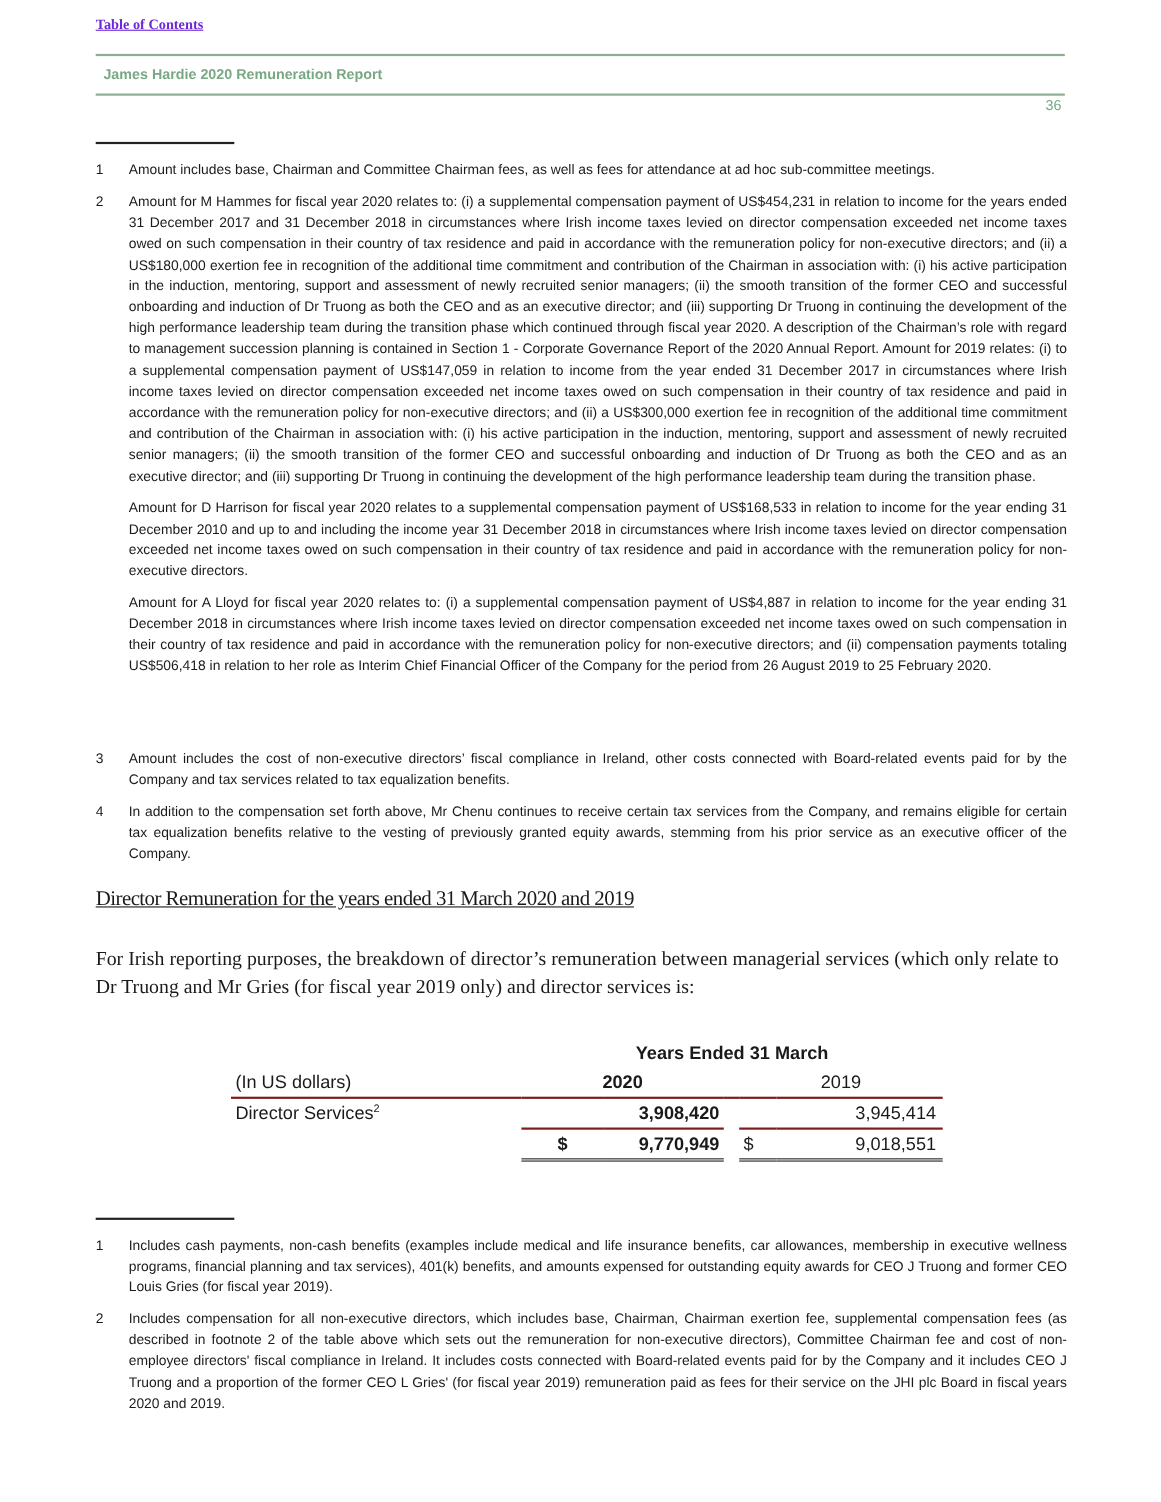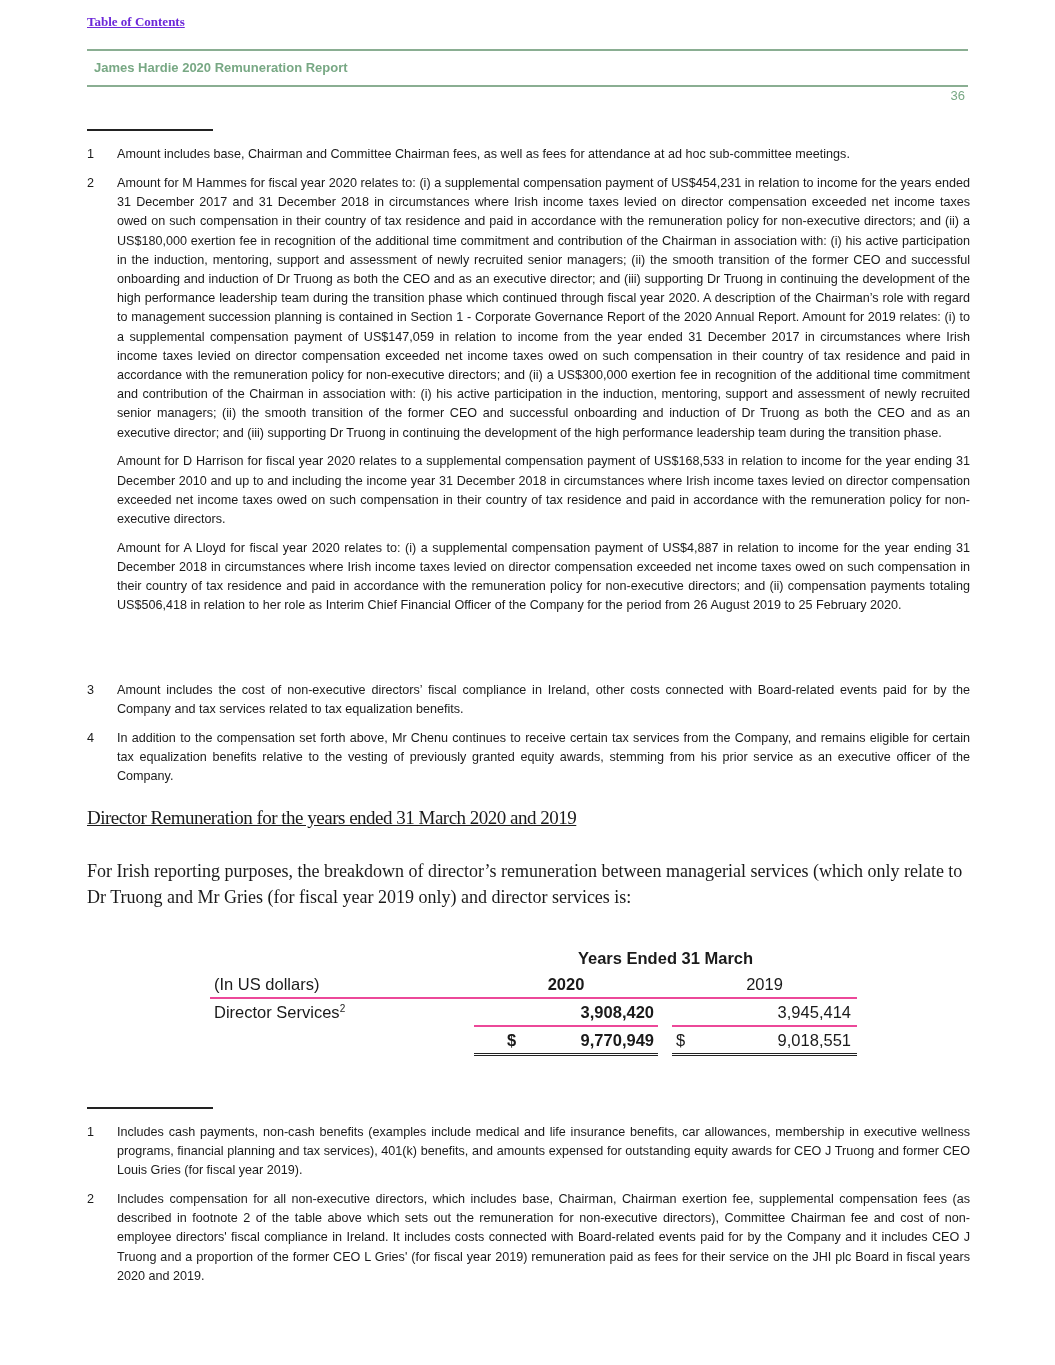--- a/index.html
+++ b/index.html
@@ -22,21 +22,21 @@
   table.rem td { padding: 0; height: 26px; vertical-align: middle; margin-top: 36px; }
   .c-label { width: 260px; padding-left: 4px !important; }
   .c-d1 { width: 75px; text-align: center; font-weight: bold; }
   .c-v1 { width: 105px; text-align: right; font-weight: bold; padding-right: 4px !important; }
   .c-gap { width: 14px; }
   .c-d2 { width: 30px; padding-left: 4px !important; }
   .c-v2 { width: 145px; text-align: right; padding-right: 6px !important; }
   .years-head { text-align: center; font-weight: bold; }
   .hdr-2020 { text-align: center; font-weight: bold; }
   .hdr-2019 { text-align: center; }
-  .bb { border-bottom: 2px solid #ec4899; }
+  .bb { border-bottom: 2px solid #7f1d1d; }
   .bb2 { border-bottom: 3px double #222; }
   sup { font-size: 10px; vertical-align: 6px; line-height: 0; }
 </style>
 </head>
 <body>
 
 <a class="toc-link">Table of Contents</a>
 
 <div class="hdr-line top"></div>
 <div class="hdr-title">James Hardie 2020 Remuneration Report</div>

